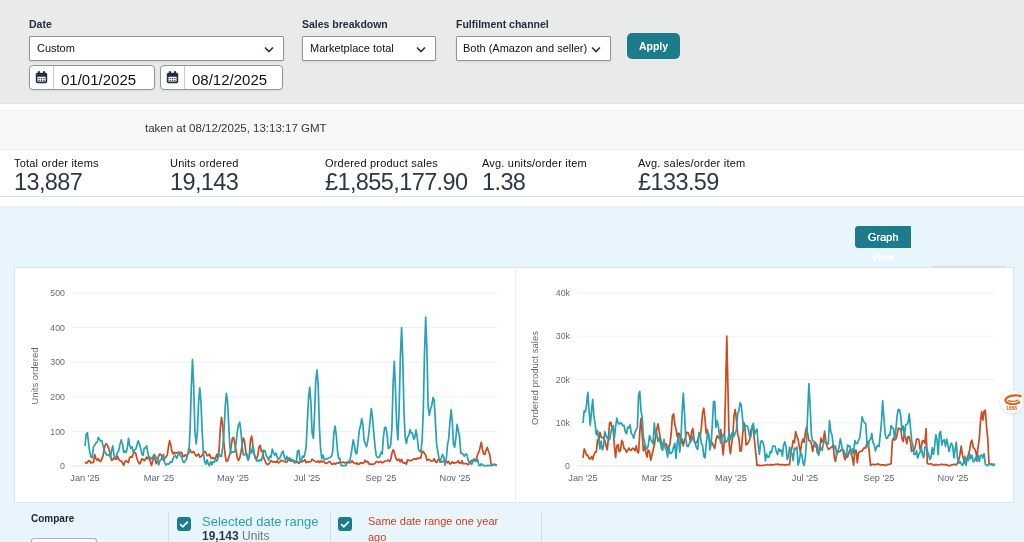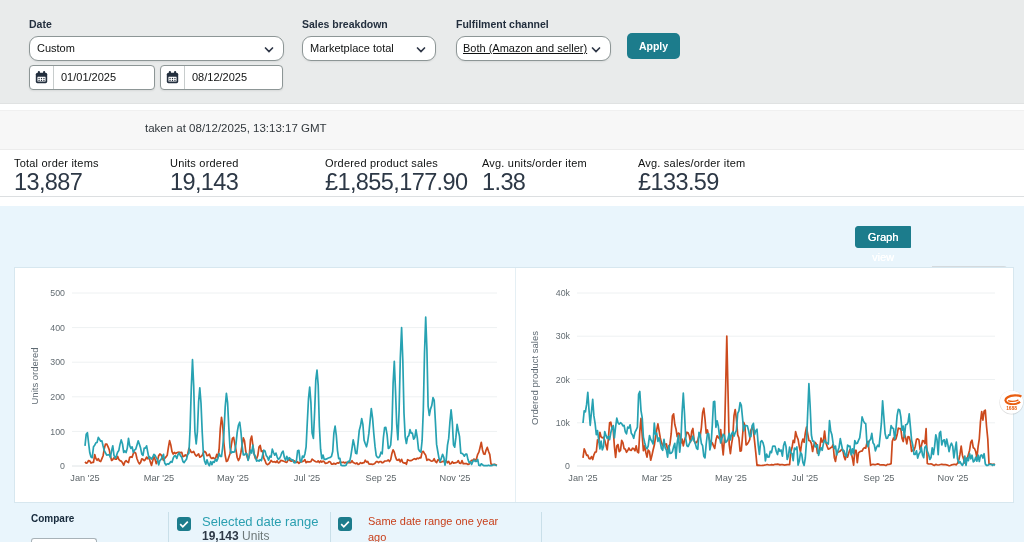--- a/index.html
+++ b/index.html
@@ -6,28 +6,28 @@
   html,body { width:1024px; height:542px; overflow:hidden; background:#fff;
     font-family:"Liberation Sans", sans-serif; }
   .abs { position:absolute; }
   body { position:relative; }
 
   
   .filters { left:0; top:0; width:1024px; height:104px; background:#e9ebeb;
     border-bottom:1px solid #e0e2e2; }
   .flabel { position:absolute; top:18px; font-size:10.5px; font-weight:bold; color:#232f3e; }
   .sel { position:absolute; top:36px; height:25px; background:#fff;
-    border:1px solid #8d9696; border-radius:9px; font-size:11px; color:#0f1111;
+    border:1px solid #8d9696; border-radius:1px; font-size:11px; color:#0f1111;
     line-height:23px; padding-left:7px; white-space:nowrap; box-shadow:0 1px 2px rgba(15,17,17,.08); }
   .chev { position:absolute; right:9px; top:8px; width:10px; height:10px; }
   .dinput { position:absolute; top:65px; height:25px; background:#fff;
     border:1px solid #8d9696; border-radius:4px; box-shadow:0 1px 2px rgba(15,17,17,.08); }
   .dico { position:absolute; left:0; top:0; width:24px; height:23px;
     border-right:1px solid #c8cdcd; }
-  .dtxt { position:absolute; left:31px; top:5px; font-size:11px; color:#0f1111; }
+  .dtxt { position:absolute; left:31px; top:5px; font-size:15px; color:#0f1111; }
   .applybtn { position:absolute; left:627px; top:33px; width:53px; height:26px;
     background:#1c7c8c; border-radius:5px; color:#fff; font-size:10.5px; font-weight:bold;
     text-align:center; line-height:26px; }
 
   
   .snapband { left:0; top:110px; width:1024px; height:40px; background:#f7f7f7;
     border-top:1px solid #f0f0f0; border-bottom:1px solid #ececec; }
   .snaptitle { position:absolute; left:11px; top:6px; font-size:19px; color:#2b3440; }
   .snapsub { position:absolute; left:145px; top:11px; font-size:11.5px; color:#31373c; }
 
@@ -71,21 +71,21 @@
   <div class="sel" style="left:29px; width:255px;">Custom
     <svg class="chev" viewBox="0 0 10 10">
       <path d="M1.5 3 L5 6.5 L8.5 3" stroke="#2f3747" stroke-width="1.7" fill="none" stroke-linecap="round"></path>
     </svg>
   </div>
   <div class="sel" style="left:302px; width:134px;">Marketplace total
     <svg class="chev" viewBox="0 0 10 10">
       <path d="M1.5 3 L5 6.5 L8.5 3" stroke="#2f3747" stroke-width="1.7" fill="none" stroke-linecap="round"></path>
     </svg>
   </div>
-  <div class="sel" style="left:456px; width:155px; padding-left:6px;text-decoration:underline;">Both (Amazon and seller)
+  <div class="sel" style="left:456px; width:155px; padding-left:6px;">Both (Amazon and seller)
     <svg class="chev" viewBox="0 0 10 10">
       <path d="M1.5 3 L5 6.5 L8.5 3" stroke="#2f3747" stroke-width="1.7" fill="none" stroke-linecap="round"></path>
     </svg>
   </div>
   <div class="applybtn">Apply</div>
 
   <div class="dinput" style="left:29px; width:126px;">
     <div class="dico">
       <svg width="13" height="13" viewBox="0 0 16 16" style="position:absolute;left:5px;top:5px;">
 <rect x="1" y="2" width="14" height="13" rx="2" fill="#232f3e"></rect>

